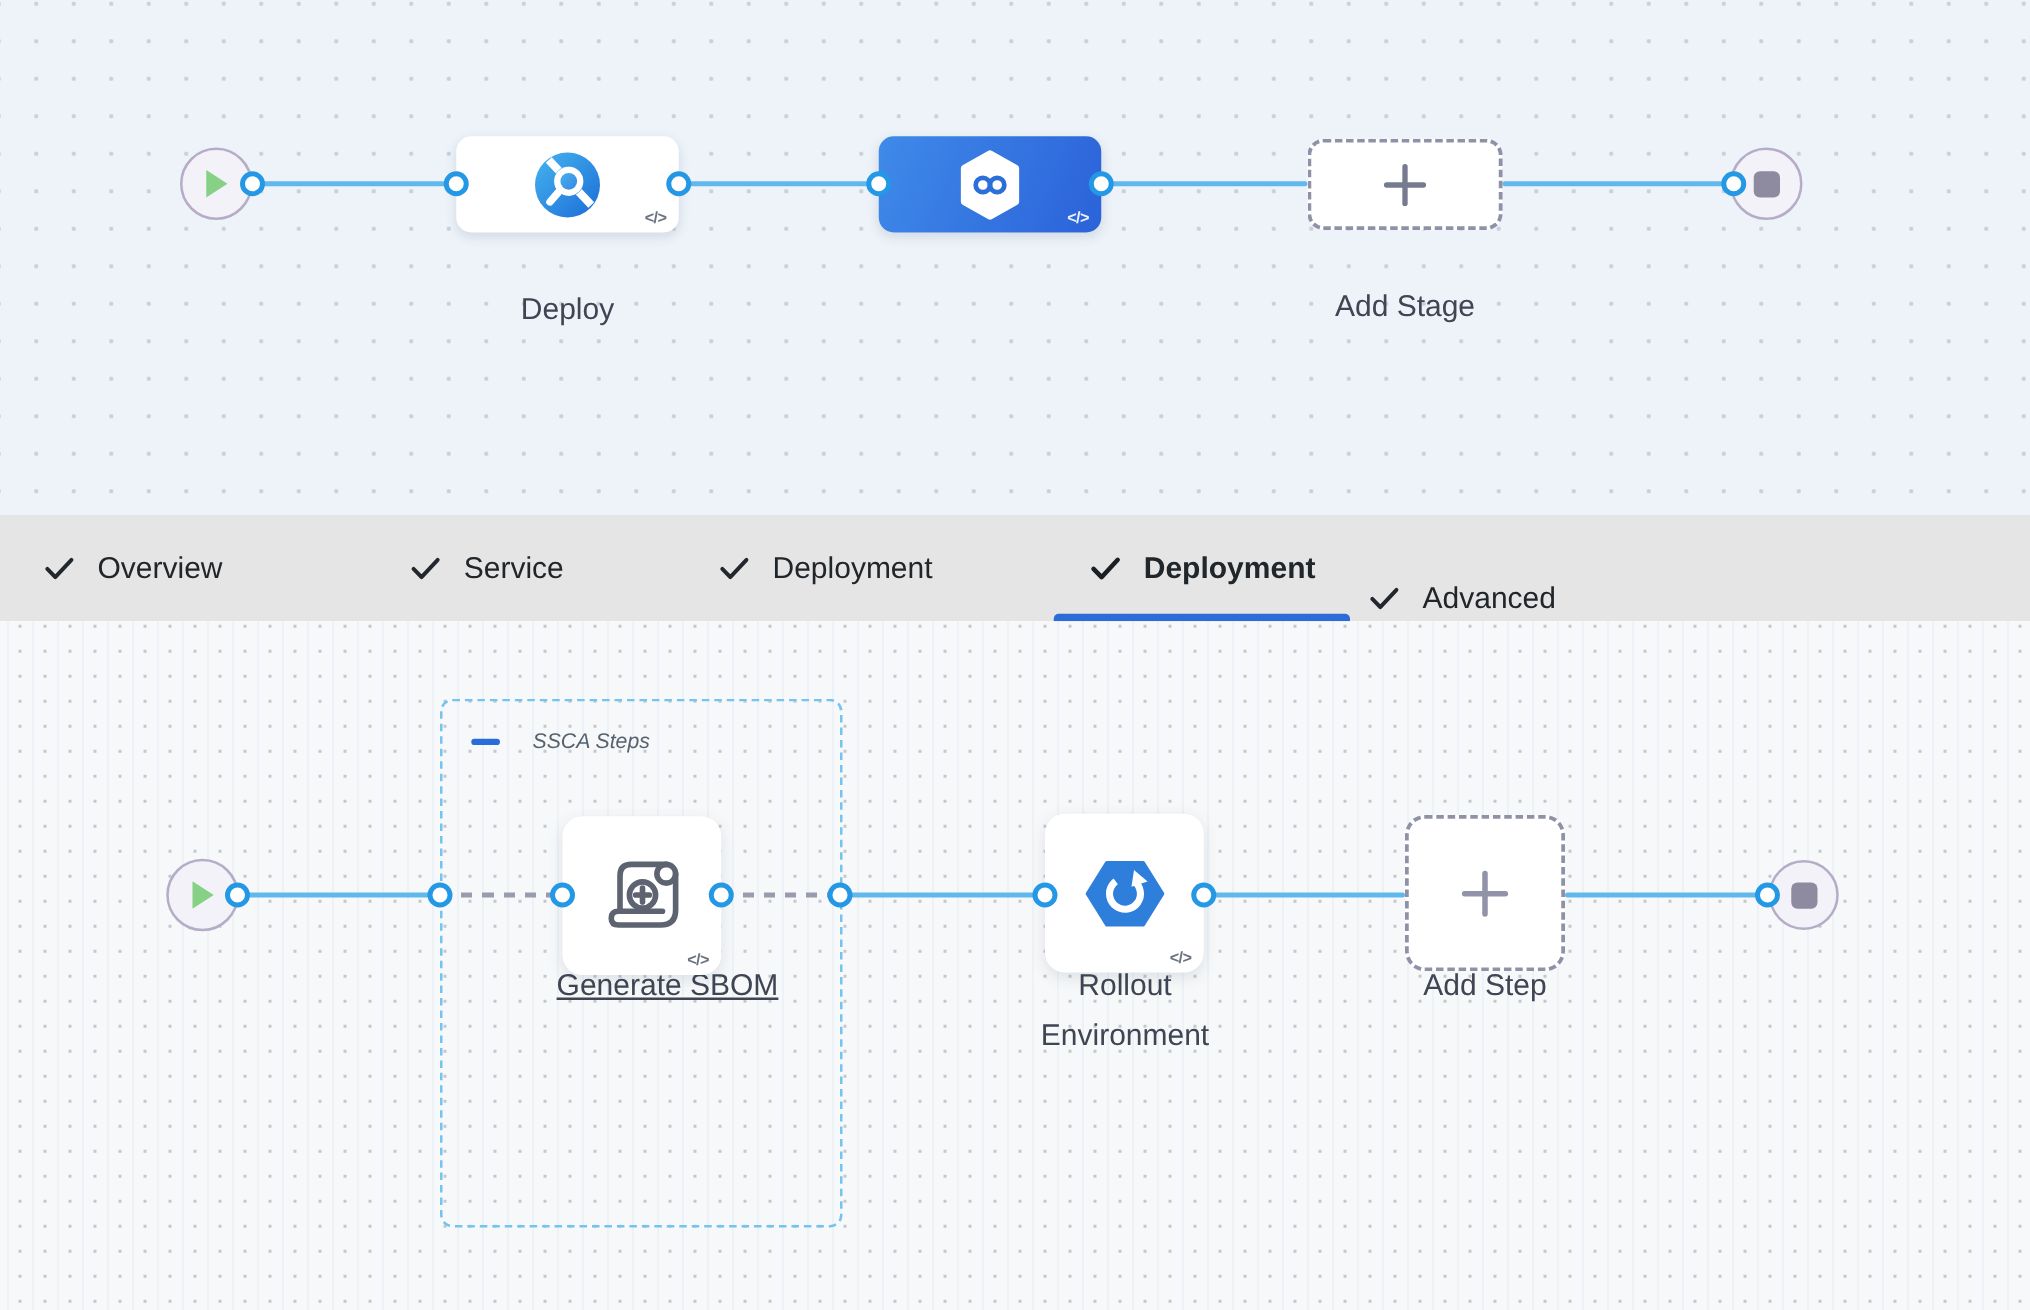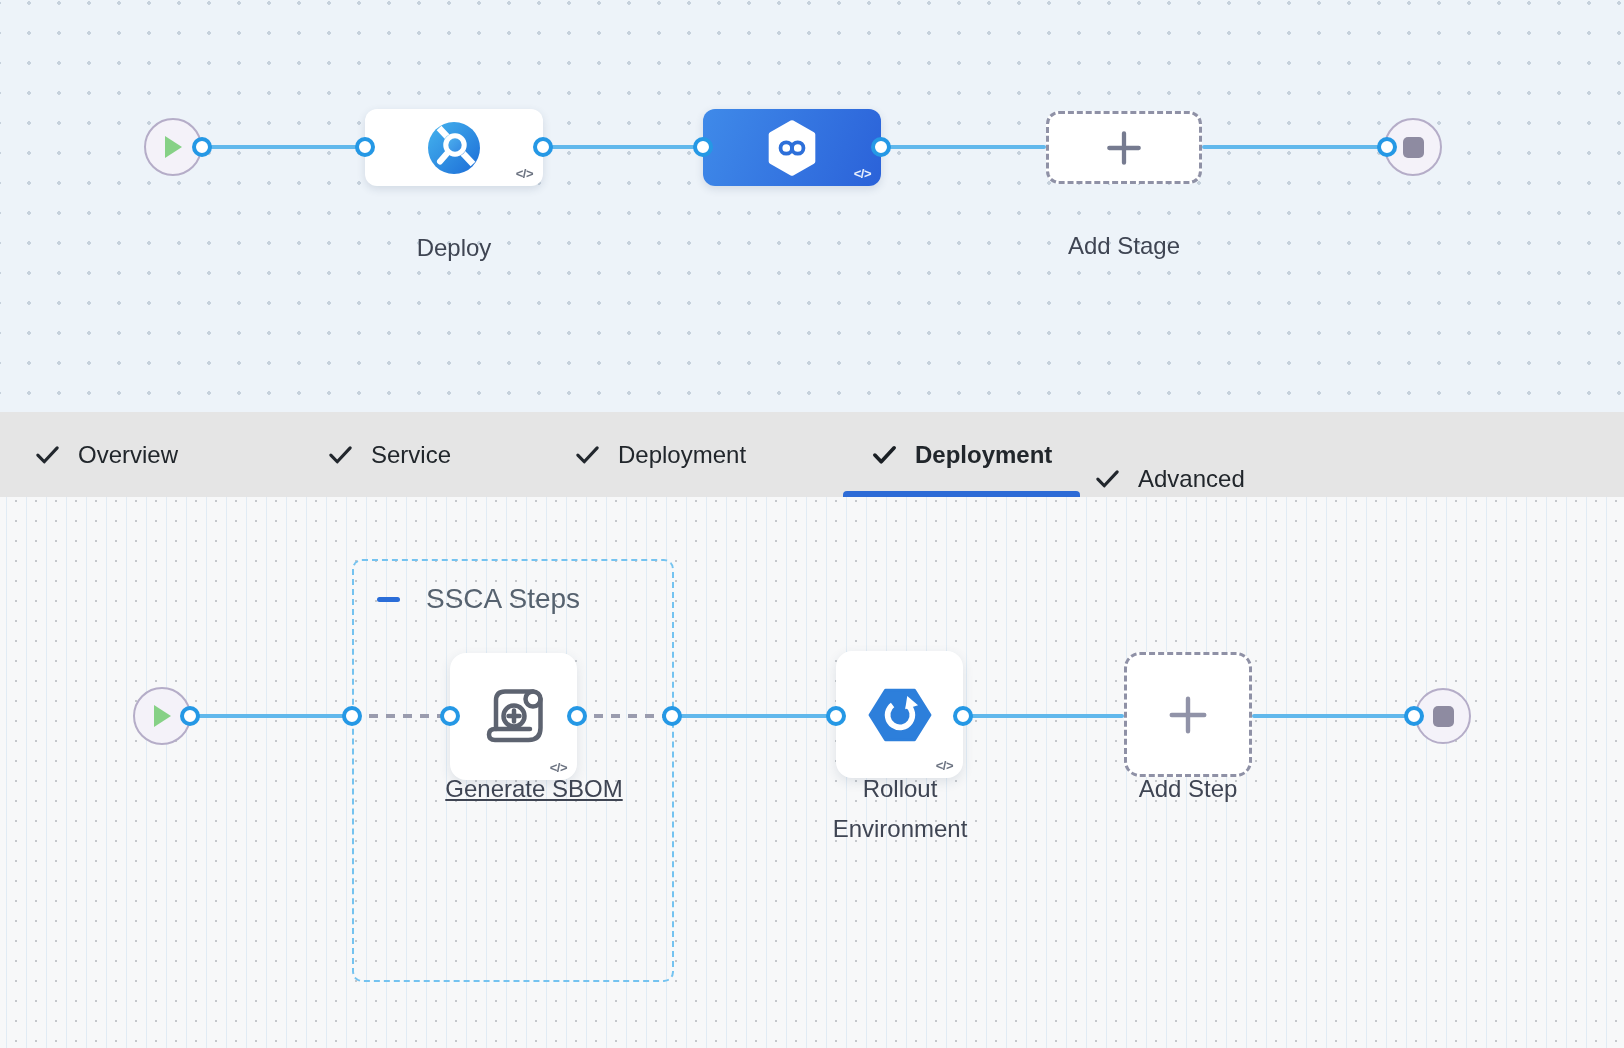--- a/index.html
+++ b/index.html
@@ -60,21 +60,21 @@
     font-size:24px; color:#21262b; cursor:default; }
   .tab.active { font-weight:700; }
   .tab-underline { position:absolute; left:843px; bottom:0; width:237px; height:6px;
     background:#2d6bd6; border-radius:4px 4px 0 0; }
 
   
   .group-box { position:absolute; border:2px dashed #74c3f0; border-radius:10px; z-index:1; }
   .group-header { position:absolute; left:23px; top:22px; display:flex; align-items:center;
     gap:26px; }
   .minus-bar { width:23px; height:5px; border-radius:3px; background:#2a6dd8; }
-  .group-title { font-size:28px; color:#56626f; }
+  .group-title { font-size:17px; color:#56626f;font-style:italic; }
 
   .icon-center { display:block; }
 </style>
 </head>
 <body>
 
 <div class="canvas canvas-top">
 
   <div class="wire" style="left:202px; top:145px; width:163px;"></div>
   <div class="wire" style="left:543px; top:145px; width:160px;"></div>

